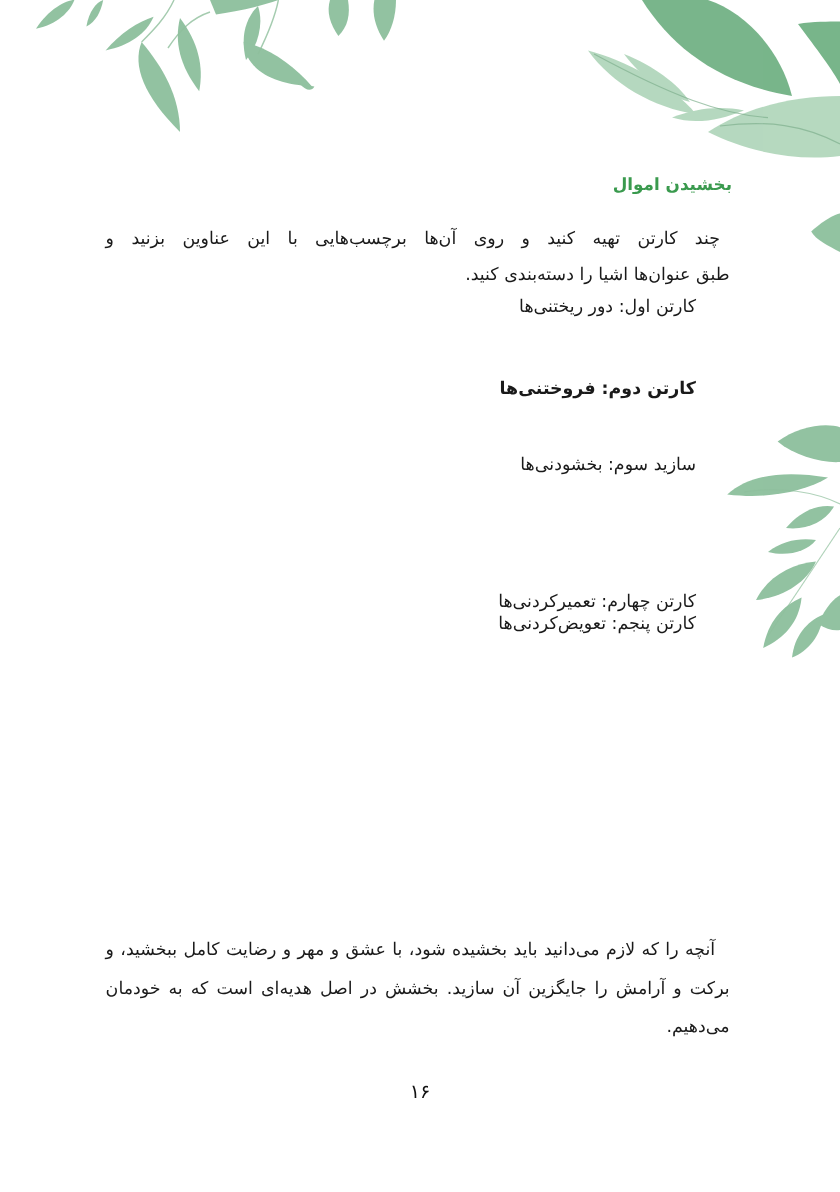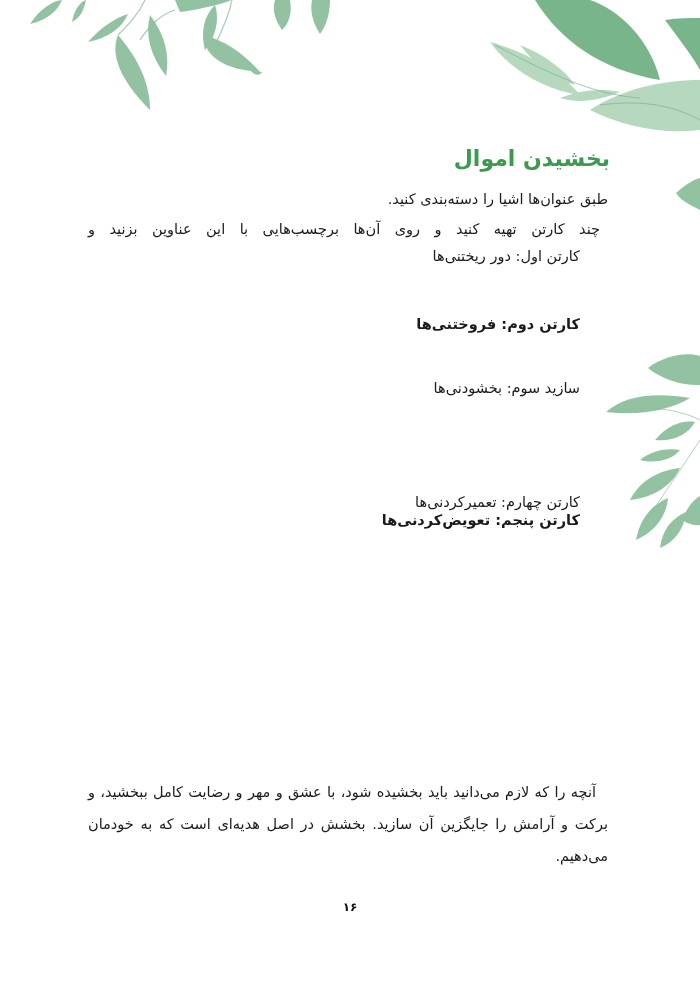--- a/index.html
+++ b/index.html
@@ -3,37 +3,37 @@
 <meta charset="utf-8">
 <style>
   html, body { margin:0; padding:0; }
   body {
     width:700px; height:993px; background:#ffffff; position:relative; overflow:hidden;
     font-family:"DejaVu Sans", sans-serif; color:#1a1a1a;
   }
   .leaf-layer { position:absolute; left:0; top:0; width:700px; height:993px; pointer-events:none; }
   .title {
     position:absolute; right:90px; top:146px; width:300px;
-    font-size:22px; font-weight:bold; color:#3a9a4e; direction:rtl; text-align:right;
+    font-size:14px; font-weight:bold; color:#3a9a4e; direction:rtl; text-align:right;
   }
   .intro {
     position:absolute; right:92px; top:184px; width:520px;
     font-size:14.5px; line-height:30px; direction:rtl; text-align:justify; text-align-last:right;
   }
   .intro-line { display:block; }
   .carton {
     position:absolute; right:120px; font-size:14.5px; direction:rtl; text-align:center; white-space:nowrap;
   }
   .closing {
     position:absolute; right:92px; top:776px; width:520px;
     font-size:14.5px; line-height:32px; direction:rtl; text-align:justify;
   }
   .page-number {
     position:absolute; left:0; right:0; top:900px; text-align:center;
-    font-size:12px; font-weight:bold; color:#111;
+    font-size:16px; font-weight:normal; color:#111;
   }
 </style>
 </head>
 <body>
 
 <svg class="leaf-layer" viewBox="0 0 700 993" xmlns="http://www.w3.org/2000/svg">
 
   <g fill="#7fb891" opacity="0.85">
     <path d="M30,24 C40,8 55,0 62,0 C58,10 48,20 30,24 Z"></path>
     <path d="M72,22 C74,10 80,2 86,0 C84,10 80,18 72,22 Z"></path>
@@ -84,25 +84,25 @@
   </g>
   <g stroke="#8fbf9c" stroke-width="1" fill="none" opacity="0.7">
     <path d="M620,410 C650,405 680,410 700,420"></path>
     <path d="M640,530 C660,500 680,470 700,440"></path>
   </g>
 </svg>
 
 <div class="title">بخشیدن اموال</div>
 
 <div class="intro">
+  <span class="intro-line" style="text-align:justify;text-align-last:justify;padding-right:8px;">چند کارتن تهیه کنید و روی آن‌ها برچسب‌هایی با این عناوین بزنید و</span>
   <span class="intro-line">طبق عنوان‌ها اشیا را دسته‌بندی کنید.</span>
-  <span class="intro-line" style="text-align:justify;text-align-last:justify;padding-right:8px;">چند کارتن تهیه کنید و روی آن‌ها برچسب‌هایی با این عناوین بزنید و</span>
 </div>
 
 <div class="carton" style="top:248px;">کارتن اول: دور ریختنی‌ها</div>
 <div class="carton" style="top:316px;font-weight:bold;">کارتن دوم: فروختنی‌ها</div>
 <div class="carton" style="top:380px;">سازید سوم: بخشودنی‌ها</div>
 <div class="carton" style="top:446px;margin-top:48px;">کارتن چهارم: تعمیرکردنی‌ها</div>
-<div class="carton" style="top:512px;font-weight:bold;">کارتن پنجم: تعویض‌کردنی‌ها</div>
+<div class="carton" style="top:512px;">کارتن پنجم: تعویض‌کردنی‌ها</div>
 
 <div class="closing" style="text-indent:12px;">آنچه را که لازم می‌دانید باید بخشیده شود، با عشق و مهر و رضایت کامل ببخشید، و برکت و آرامش را جایگزین آن سازید. بخشش در اصل هدیه‌ای است که به خودمان می‌دهیم.</div>
 
 <div class="page-number">۱۶</div>
 
 </body></html>

